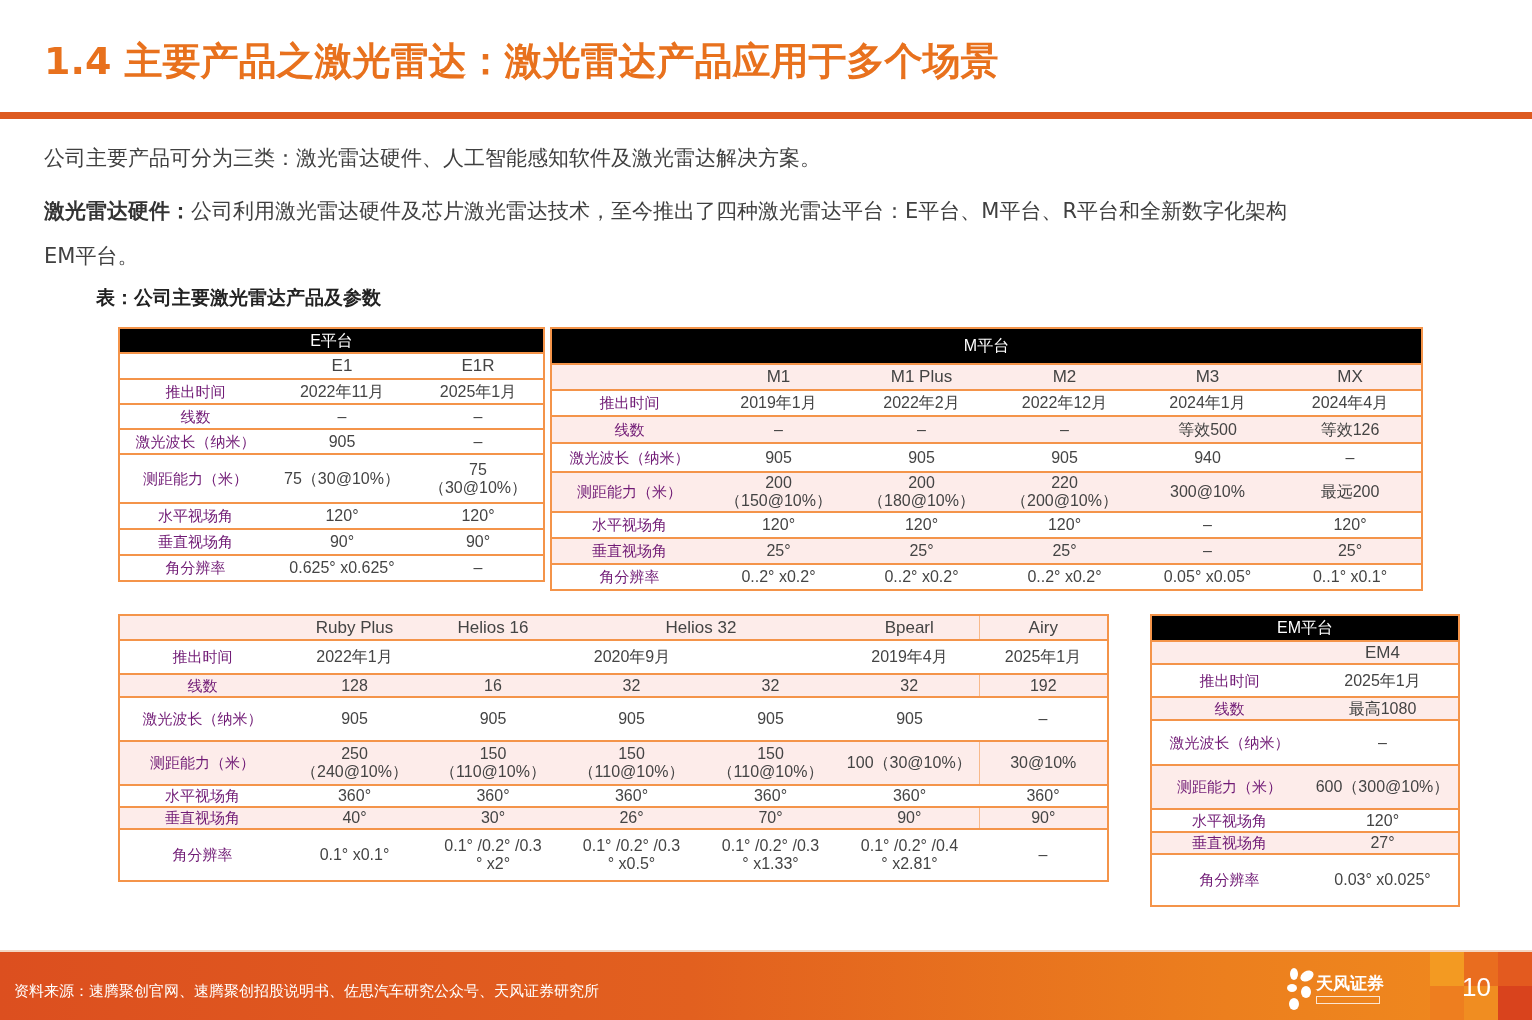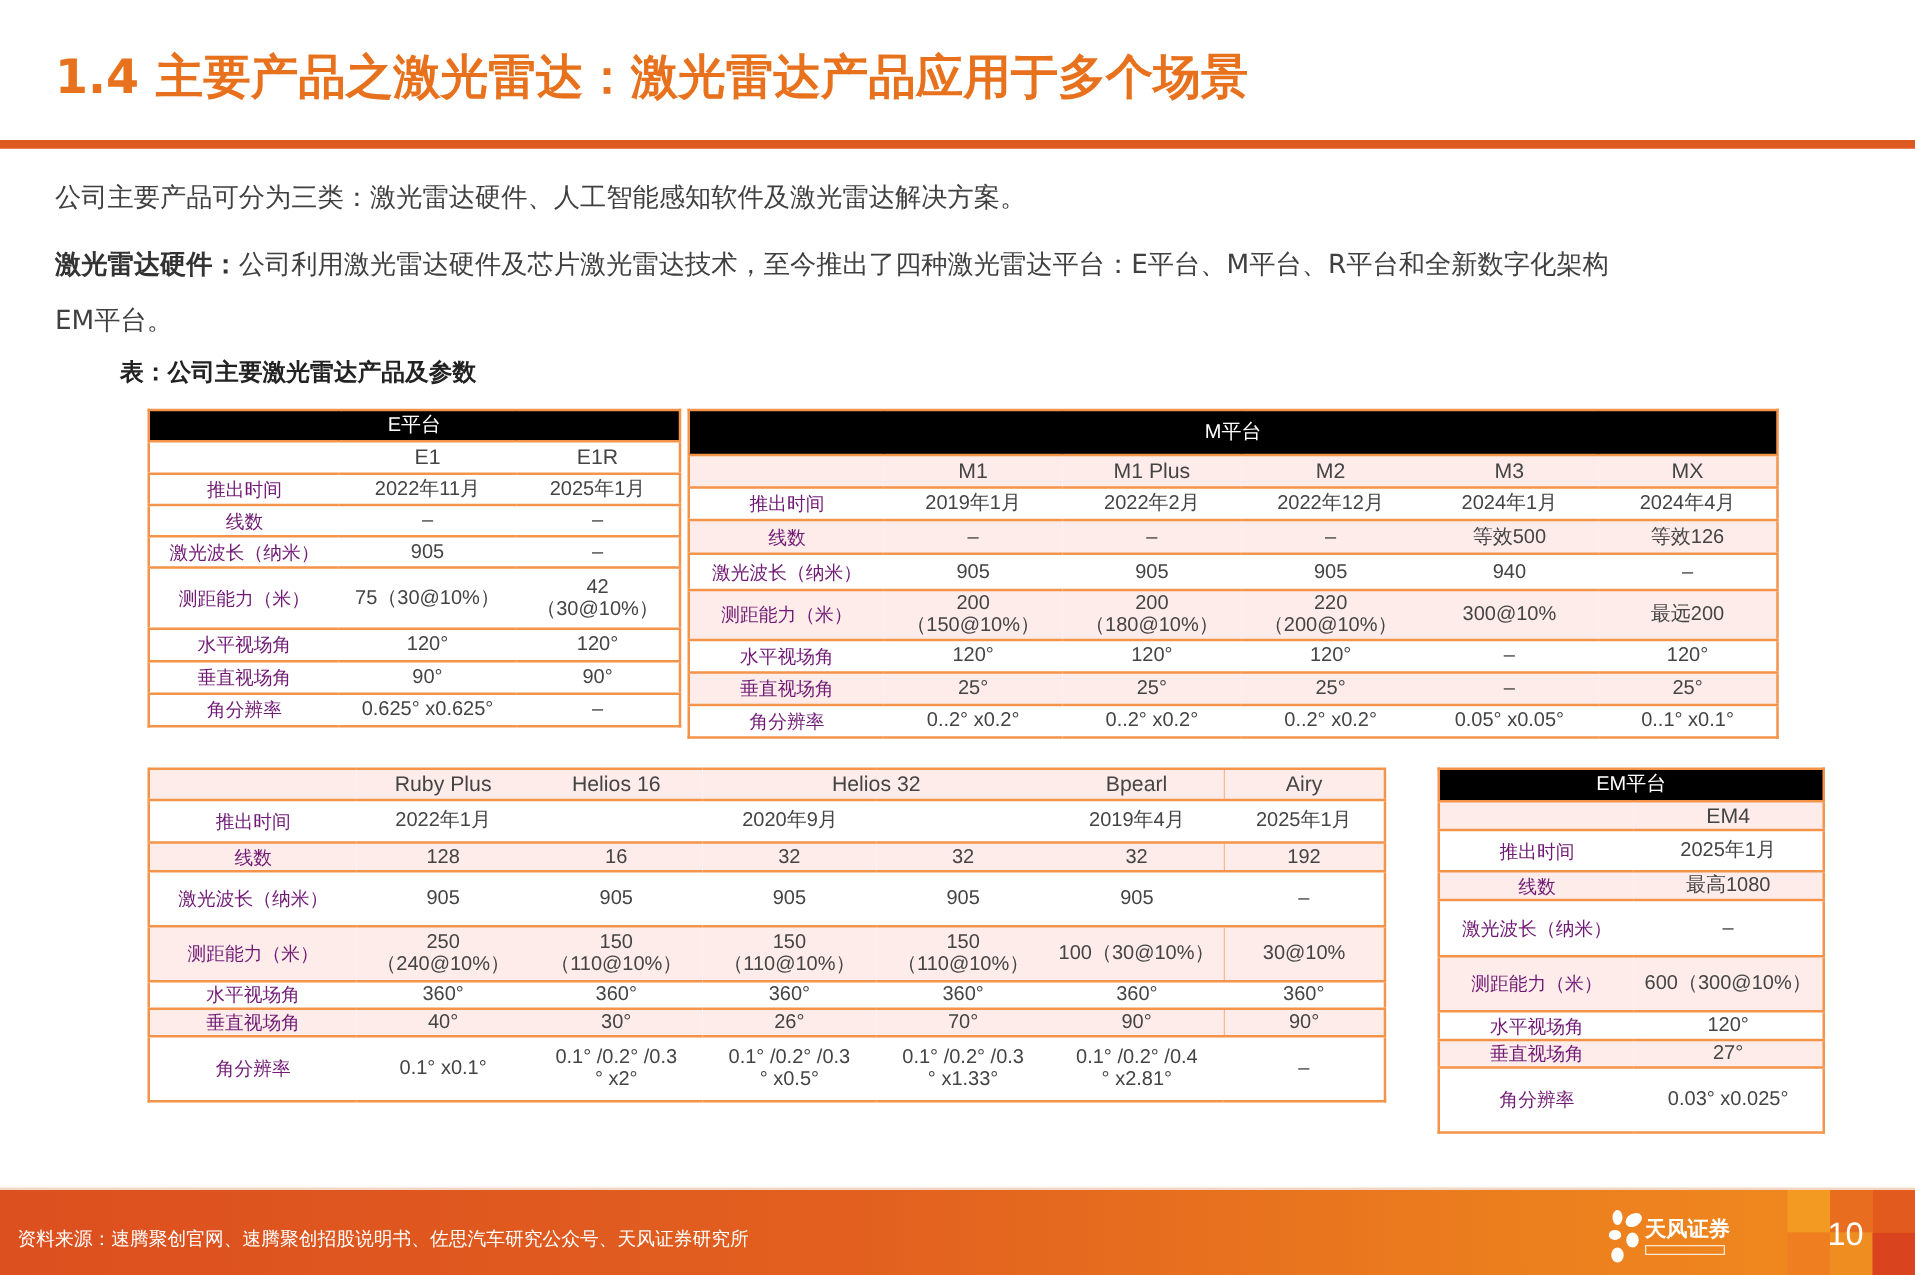--- a/index.html
+++ b/index.html
@@ -107,21 +107,21 @@
       </tr>
   <tr class="white" style="height:25px">
         <td class="lbl">激光波长（纳米）</td>
         <td>905</td>
         <td>–</td>
       </tr>
   <tr class="white" style="height:49px">
         <td class="lbl">测距能力（米）</td>
         <td><span>75（30@10%）</span></td>
         <td>
-          <div>42</div>
+          <div>75</div>
           <div>（30@10%）</div>
         </td>
       </tr>
   <tr class="white" style="height:26px">
         <td class="lbl">水平视场角</td>
         <td>120°</td>
         <td>120°</td>
       </tr>
   <tr class="white" style="height:26px">
         <td class="lbl">垂直视场角</td>

